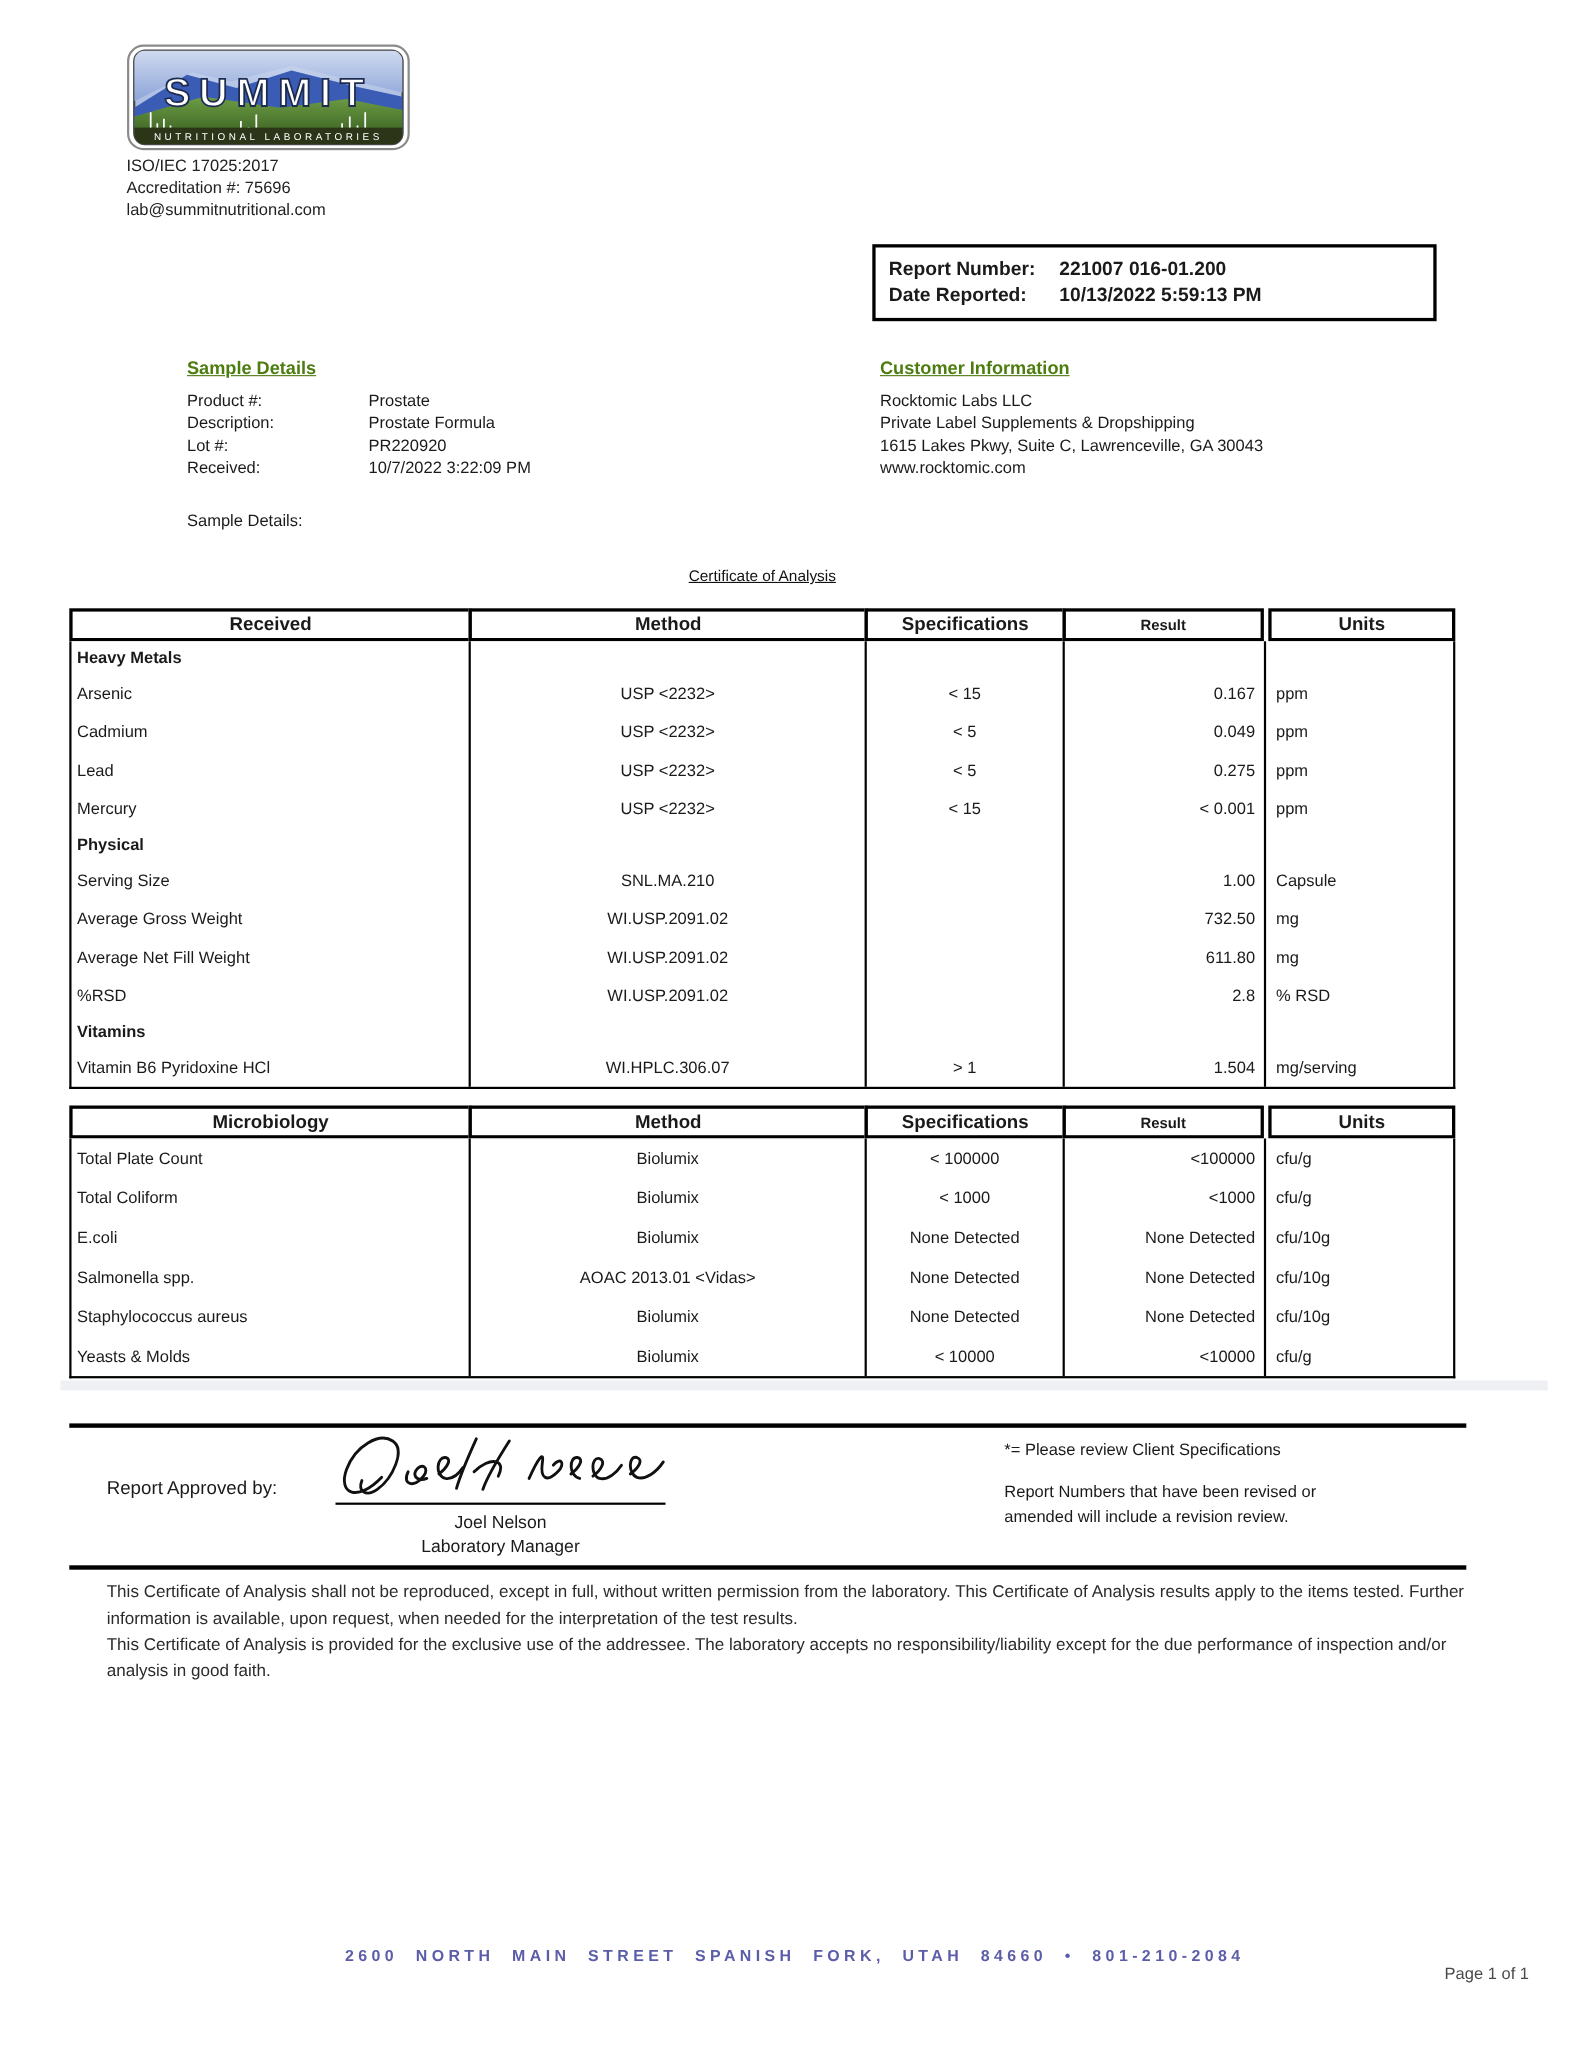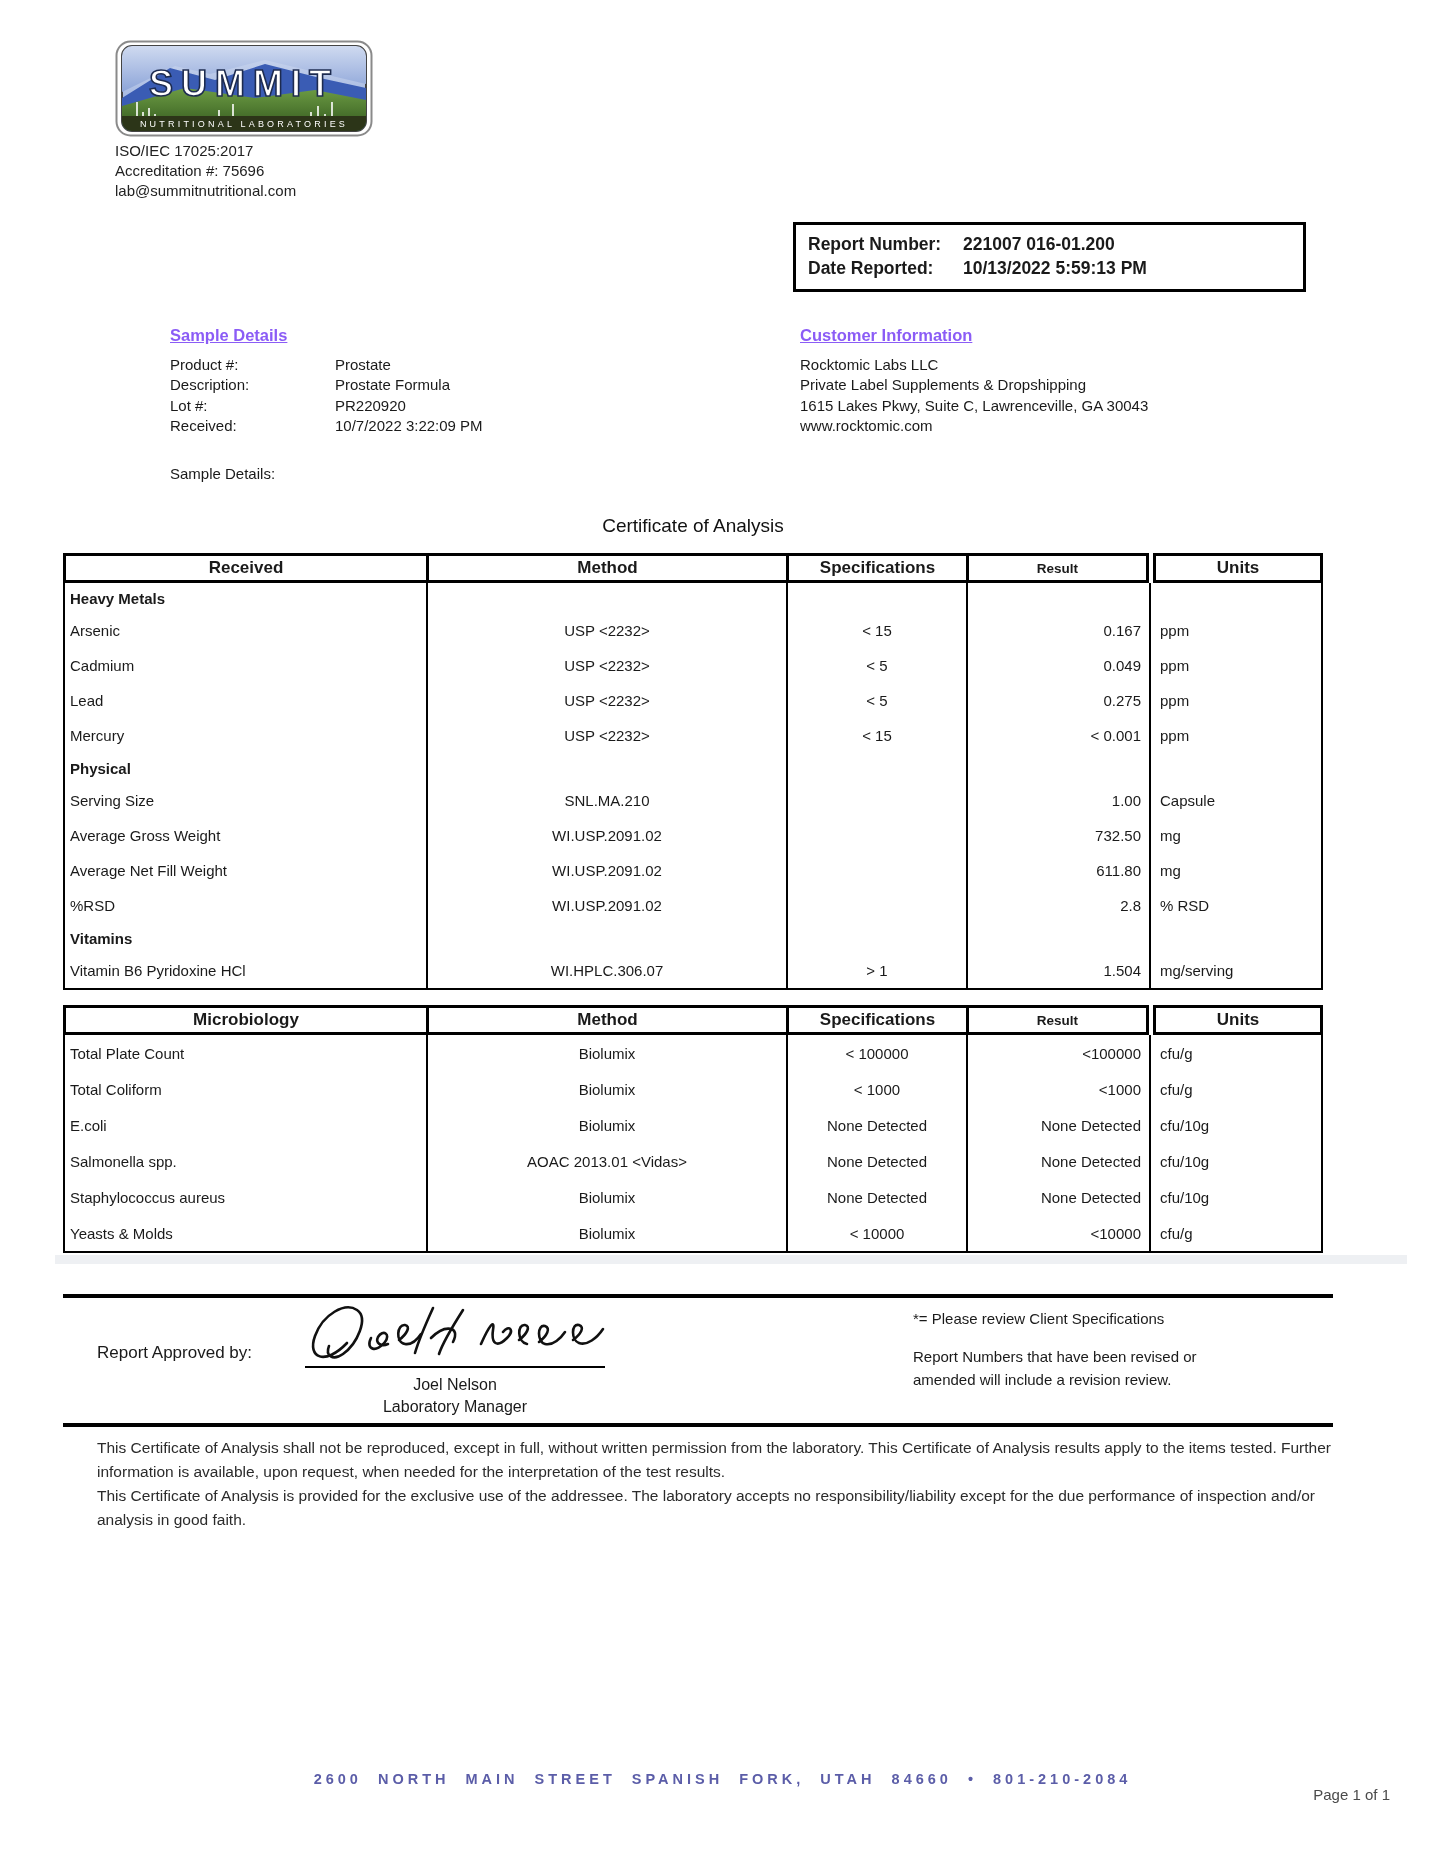--- a/index.html
+++ b/index.html
@@ -8,32 +8,32 @@
 
   
   .logo{position:absolute;left:115px;top:40px;width:258px;height:97px;}
   .accred{position:absolute;left:115px;top:141px;font-size:15px;line-height:20px;color:#222;}
 
   .report-box{position:absolute;left:793px;top:222px;width:513px;border:3px solid #000;
     padding:7px 12px 9px 12px;box-sizing:border-box;background:#fff;}
   .report-row{display:flex;font-size:17.5px;font-weight:bold;line-height:24px;}
   .report-row .lbl{width:155px;}
 
-  .block-heading{font-size:16.5px;font-weight:bold;text-decoration:underline;color:#8b5cf6;}
+  .block-heading{font-size:16.5px;font-weight:bold;text-decoration:underline;color:#4d7c0f;}
   .sample{position:absolute;left:170px;top:325px;font-size:15px;line-height:20.5px;}
   .sample .rows{margin-top:9px;}
   .kv{display:flex;}
   .kv .lbl{width:165px;}
   .sample-extra{position:absolute;left:170px;top:465px;font-size:15px;}
 
   .customer{position:absolute;left:800px;top:325px;font-size:15px;line-height:20.5px;}
   .customer .lines{margin-top:9px;}
 
   .coa-title{position:absolute;left:63px;top:515px;width:1260px;text-align:center;
-    font-size:19px;color:#111;}
+    font-size:14px;color:#111;text-decoration:underline;}
 
   
   .tbl{position:absolute;left:63px;width:1260px;}
   .tbl-header{display:flex;align-items:stretch;}
   .hcell{box-sizing:border-box;border:3px solid #000;height:30px;display:flex;
     align-items:center;justify-content:center;font-weight:bold;font-size:17px;background:#fff;}
   .hc1{width:366px;}
   .hc2{width:363px;margin-left:-3px;}
   .hc3{width:183px;margin-left:-3px;}
   .hc4{width:183px;margin-left:-3px;font-size:13.5px;}

